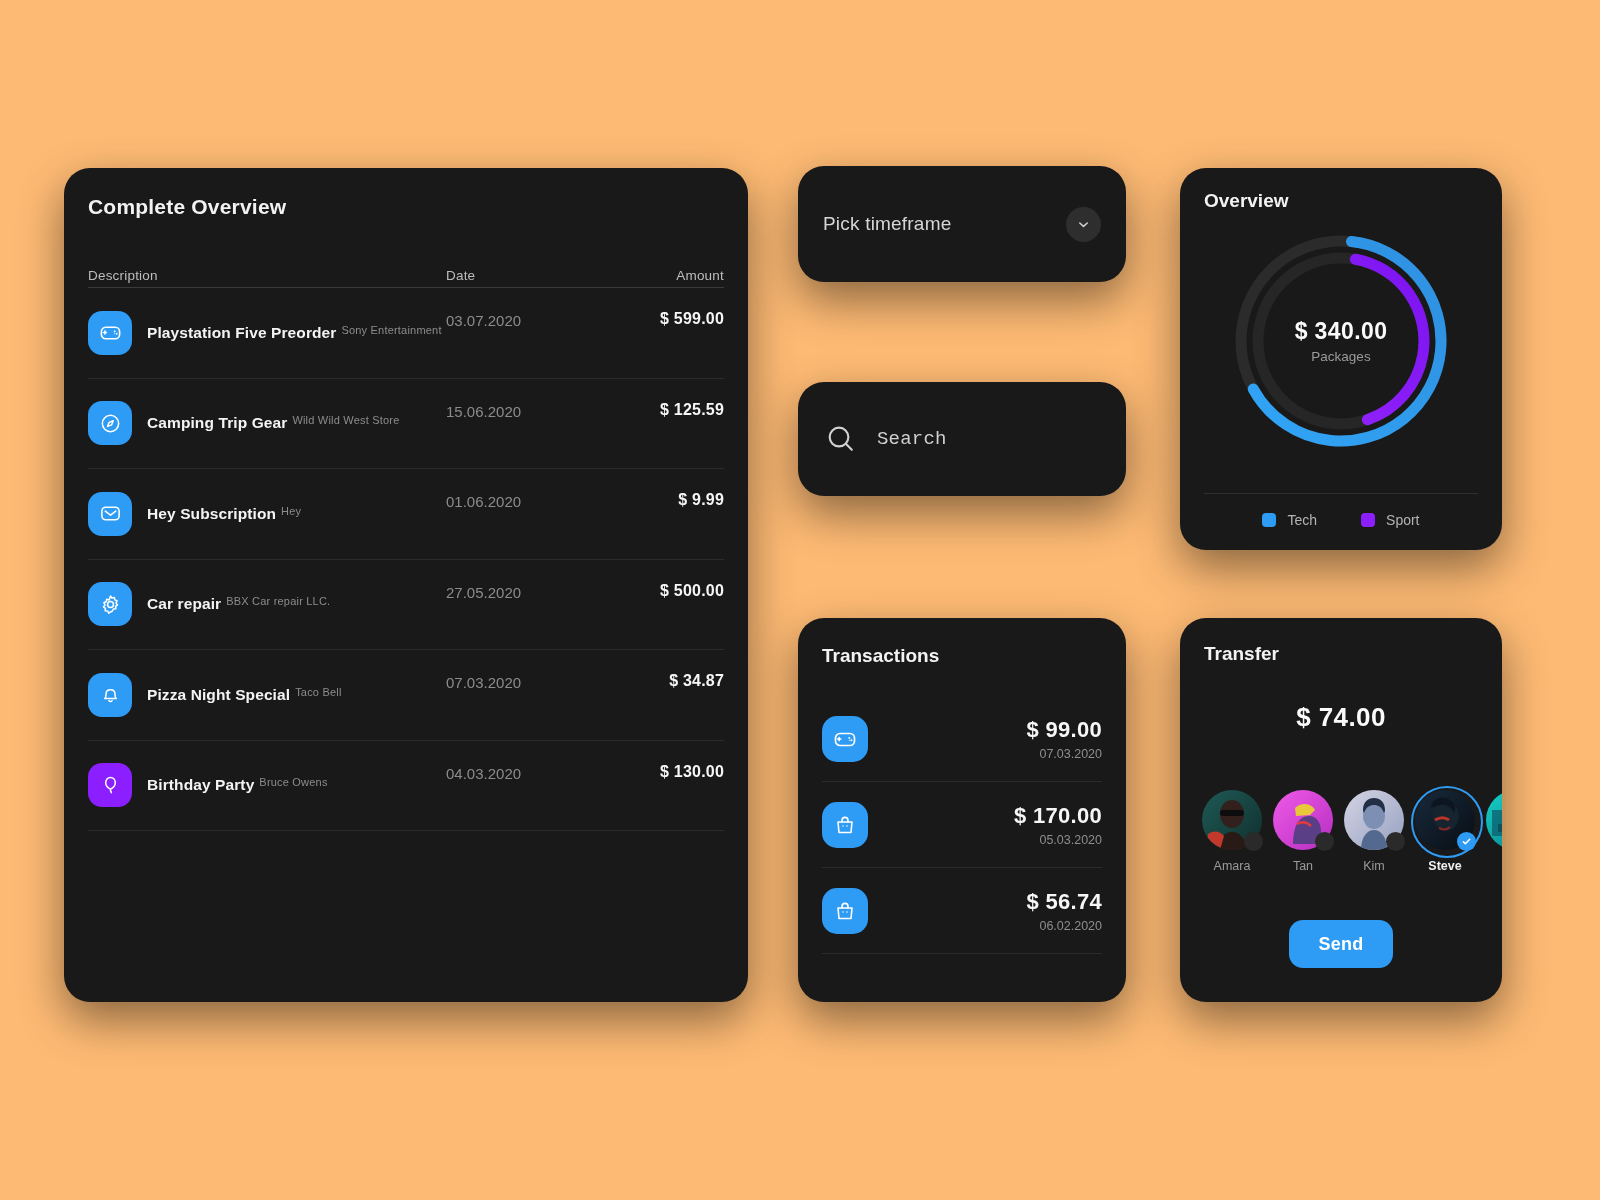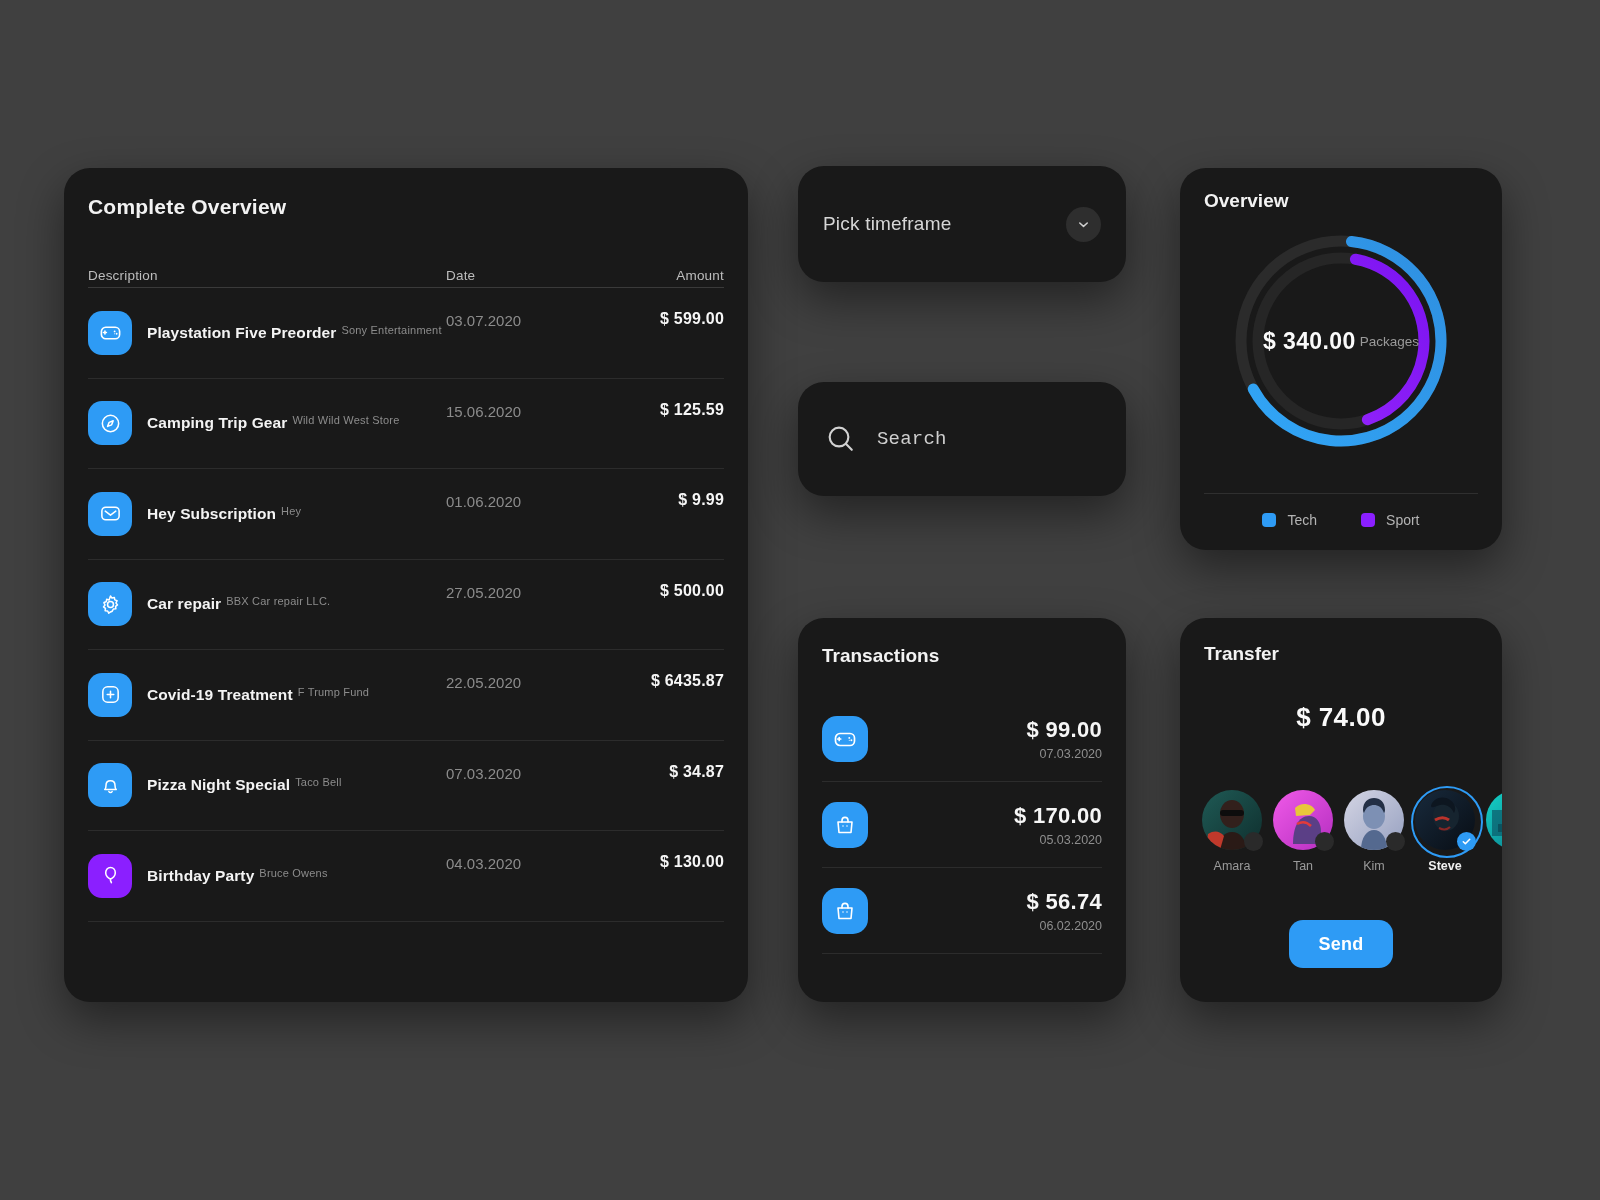--- a/index.html
+++ b/index.html
@@ -9,21 +9,21 @@
     height: 1200px;
     background: #232323;
     font-family: "Liberation Sans", sans-serif;
     overflow: hidden;
   }
 
   .canvas {
     position: relative;
     width: 1600px;
     height: 1200px;
-    background: #404040;
+    background: #fdba74;
   }
 
   
   .card {
     position: absolute;
     background: #191919;
     border-radius: 26px;
     box-shadow: 0 18px 46px rgba(0,0,0,.45);
   }
 
@@ -178,21 +178,21 @@
     font-size: 19px; font-weight: bold; color: #f2f2f2;
   }
   .dn-chart {
     position: absolute; left: 50%; top: 58px;
     transform: translateX(-50%);
     width: 230px; height: 230px;
   }
   .dn-chart svg { width: 230px; height: 230px; display: block; }
   .dn-center {
     position: absolute; left: 0; right: 0; top: 0; bottom: 0;
-    display: flex; flex-direction: row;
+    display: flex; flex-direction: column;
     align-items: center; justify-content: center;
     gap: 4px;
   }
   .dn-value { font-size: 23px; font-weight: bold; color: #fafafa; letter-spacing: .4px; }
   .dn-sub { font-size: 13.5px; color: #9a9a9a; }
 
   .dn-legend {
     position: absolute; left: 24px; right: 24px; bottom: 22px;
     border-top: 1px solid #2f2f2f;
     padding-top: 18px;
@@ -339,36 +339,20 @@
           </div>
           <div class="txt-wrap">
             <div class="txt-title">Car repair</div>
             <div class="txt-sub">BBX Car repair LLC.</div>
           </div>
         </div>
         <div class="row-date">27.05.2020</div>
         <div class="row-amt">$ 500.00</div>
       </div>
 
-      <div class="row">
-        <div class="row-desc">
-          <div class="icon-tile">
-            <svg viewBox="0 0 24 24" fill="none" stroke="#fff" stroke-width="1.6" stroke-linecap="round" stroke-linejoin="round">
-              <rect x="4" y="4" width="16" height="16" rx="5"></rect>
-              <path d="M12 8.6v6.8M8.6 12h6.8"></path>
-            </svg>
-          </div>
-          <div class="txt-wrap">
-            <div class="txt-title">Covid-19 Treatment</div>
-            <div class="txt-sub">F Trump Fund</div>
-          </div>
-        </div>
-        <div class="row-date">22.05.2020</div>
-        <div class="row-amt">$ 6435.87</div>
-      </div>
 
       <div class="row">
         <div class="row-desc">
           <div class="icon-tile">
             <svg viewBox="0 0 24 24" fill="none" stroke="#fff" stroke-width="1.6" stroke-linecap="round" stroke-linejoin="round">
               <path d="M6 16.2c1.1-1 1.3-2 1.3-4.2 0-2.9 2-4.9 4.7-4.9s4.7 2 4.7 4.9c0 2.2.2 3.2 1.3 4.2z"></path>
               <path d="M10.3 18.2c.3.7.9 1.1 1.7 1.1s1.4-.4 1.7-1.1"></path>
             </svg>
           </div>
           <div class="txt-wrap">

